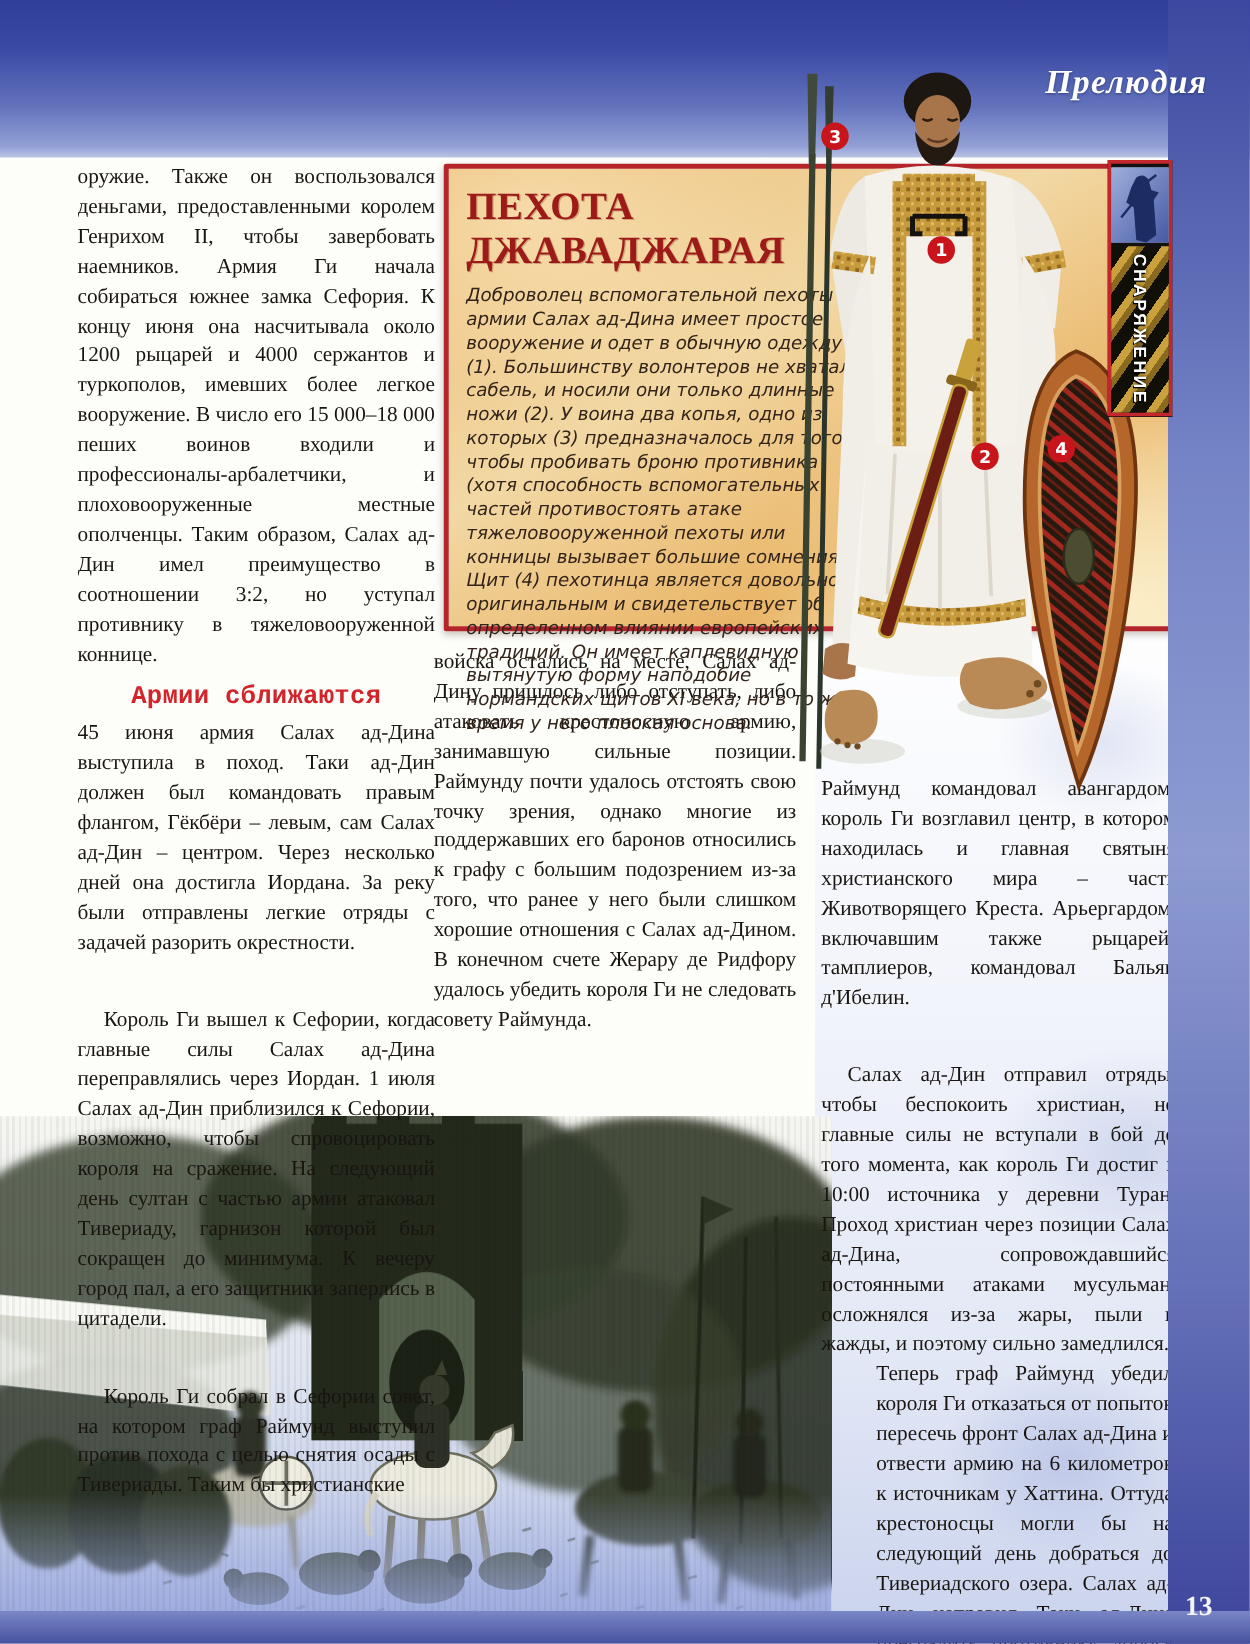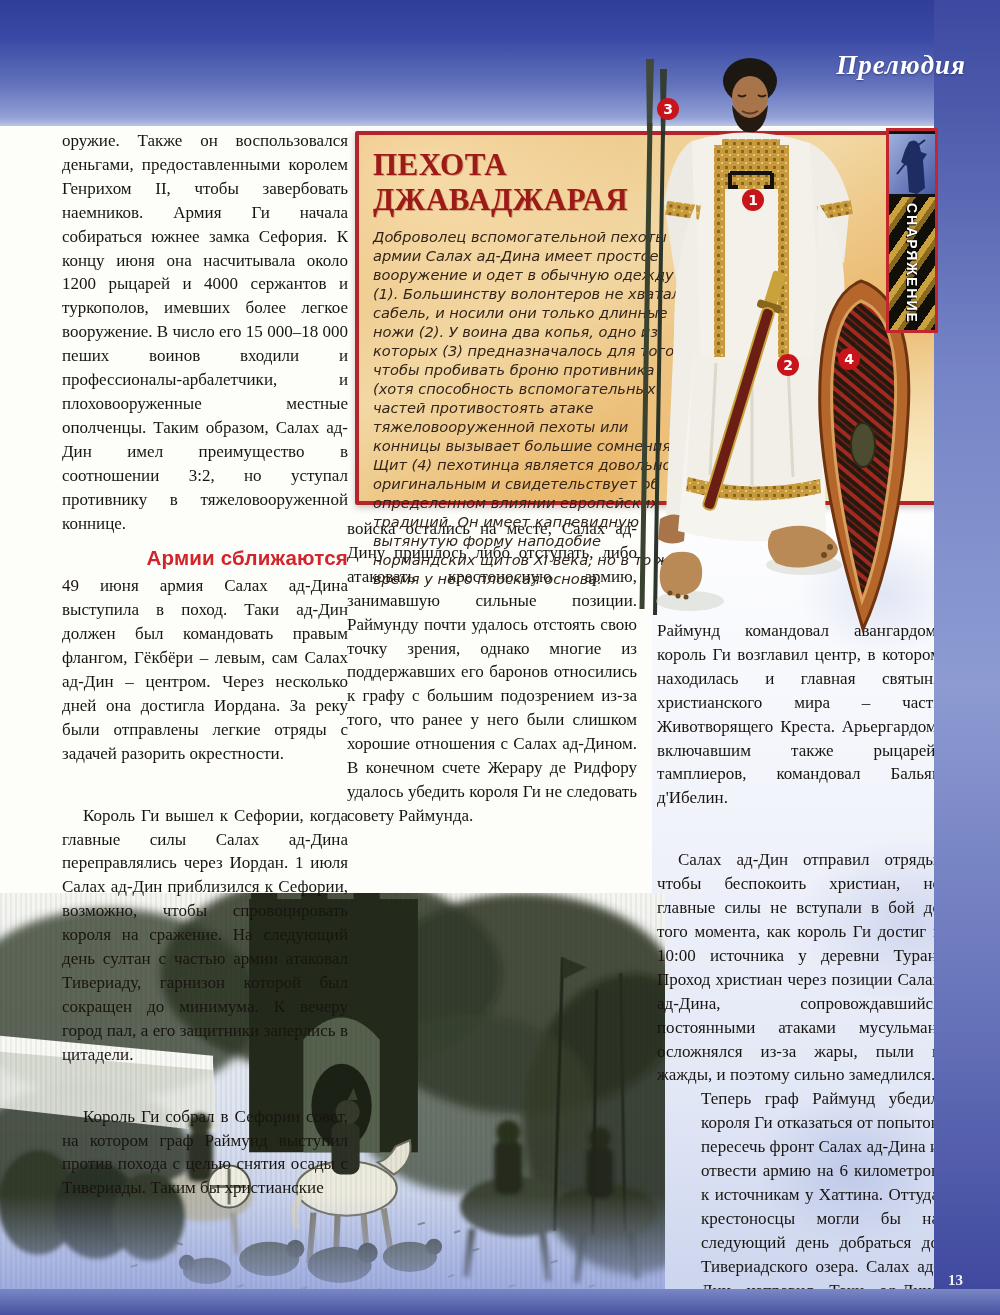--- a/index.html
+++ b/index.html
@@ -19,31 +19,31 @@
       radial-gradient(120px 90px at 80% 15%,rgba(110,130,200,.18),transparent 70%),
       radial-gradient(160px 120px at 90% 55%,rgba(110,130,200,.22),transparent 70%),
       radial-gradient(140px 110px at 70% 85%,rgba(110,130,200,.25),transparent 70%),
       linear-gradient(180deg,#ffffff 0%,#f2f4fb 40%,#e3e8f6 75%,#ccd5ee 100%);}
 
   
   .prelude{position:absolute;top:50px;right:34px;color:#fff;
     font-family:Liberation Serif, serif;font-weight:bold;font-style:italic;
     font-size:27px;letter-spacing:1px;text-shadow:0 1px 2px rgba(20,25,70,.5);}
   .page-num{position:absolute;left:948px;top:1272px;color:#f4f5fb;
-    font-family:"Liberation Serif",serif;font-size:15px;font-weight:bold;}
+    font-family:"Liberation Serif",serif;font-size:22px;font-weight:bold;}
 
   
   .col{position:absolute;color:#181410;font-size:17px;line-height:23.9px;text-align:justify;}
   .col p{margin:0;}
   .col p.ind{text-indent:21px;margin-top:38px;}
   .left-col{left:62px;top:129px;width:286px;}
   .mid-col{left:347px;top:517px;width:290px;}
   .right-col{left:657px;top:619px;width:284px;}
-  .sec-head{font-family:Liberation Sans, sans-serif;font-weight:bold;color:#d2242a;
-    font-size:20.5px;line-height:24px;margin:11px 0 4px 0 !important;text-align:right;letter-spacing:.2px;}
+  .sec-head{font-family:Liberation Mono, monospace;font-weight:bold;color:#d2242a;
+    font-size:20.5px;line-height:24px;margin:11px 0 4px 0 !important;text-align:center;letter-spacing:.2px;}
   .cont-b{margin-left:44px !important;width:238px;}
 
   
   .info-box{position:absolute;left:355px;top:131px;width:636px;height:374px;box-sizing:border-box;
     border:4px solid #b3252b;border-radius:2px;
     background:
       radial-gradient(420px 260px at 85% 95%,rgba(255,246,214,.75),transparent 70%),
       radial-gradient(300px 200px at 10% 10%,rgba(255,240,205,.5),transparent 70%),
       linear-gradient(150deg,#ecbe78 0%,#f2d8a4 38%,#e9b567 68%,#f3e0b2 100%);
     box-shadow:0 3px 6px rgba(60,40,20,.25);}
@@ -200,21 +200,21 @@
           <line x1="452" y1="338" x2="458" y2="336"></line>
       </g>
       <rect x="0" y="300" width="662" height="100" fill="url(#efade)"></rect>
     </svg>
   </div>
 
 
   <div class="col left-col">
     <p>оружие. Также он воспользовался деньгами, предоставленными королем Генрихом II, чтобы завербовать наемников. Армия Ги начала собираться южнее замка Сефория. К концу июня она насчитывала около 1200 рыцарей и 4000 сержантов и туркополов, имевших более легкое вооружение. В число его 15 000–18 000 пеших воинов входили и профессионалы-арбалетчики, и плоховооруженные местные ополченцы. Таким образом, Салах ад-Дин имел преимущество в соотношении 3:2, но уступал противнику в тяжеловооруженной коннице.</p>
     <p class="sec-head">Армии сближаются</p>
-    <p>49 июня армия Салах ад-Дина выступила в поход. Таки ад-Дин должен был командовать правым флангом, Гёкбёри – левым, сам Салах ад-Дин – центром. Через несколько дней она достигла Иордана. За реку были отправлены легкие отряды с задачей разорить окрестности.</p>
+    <p>45 июня армия Салах ад-Дина выступила в поход. Таки ад-Дин должен был командовать правым флангом, Гёкбёри – левым, сам Салах ад-Дин – центром. Через несколько дней она достигла Иордана. За реку были отправлены легкие отряды с задачей разорить окрестности.</p>
     <p class="ind">Король Ги вышел к Сефории, когда главные силы Салах ад-Дина переправлялись через Иордан. 1 июля Салах ад-Дин приблизился к Сефории, возможно, чтобы спровоцировать короля на сражение. На следующий день султан с частью армии атаковал Тивериаду, гарнизон которой был сокращен до минимума. К вечеру город пал, а его защитники заперлись в цитадели.</p>
     <p class="ind">Король Ги собрал в Сефории совет, на котором граф Раймунд выступил против похода с целью снятия осады с Тивериады. Таким бы христианские</p>
   </div>
 
   <div class="col mid-col">
     <p>войска остались на месте, Салах ад-Дину пришлось либо отступать, либо атаковать крестоносную армию, занимавшую сильные позиции. Раймунду почти удалось отстоять свою точку зрения, однако многие из поддержавших его баронов относились к графу с большим подозрением из-за того, что ранее у него были слишком хорошие отношения с Салах ад-Дином. В конечном счете Жерару де Ридфору удалось убедить короля Ги не следовать совету Раймунда.</p>
   </div>
 
   <div class="col right-col">
     <p>Раймунд командовал авангардом; король Ги возглавил центр, в котором находилась и главная святыня христианского мира – часть Животворящего Креста. Арьергардом, включавшим также рыцарей-тамплиеров, командовал Бальян д'Ибелин.</p>

